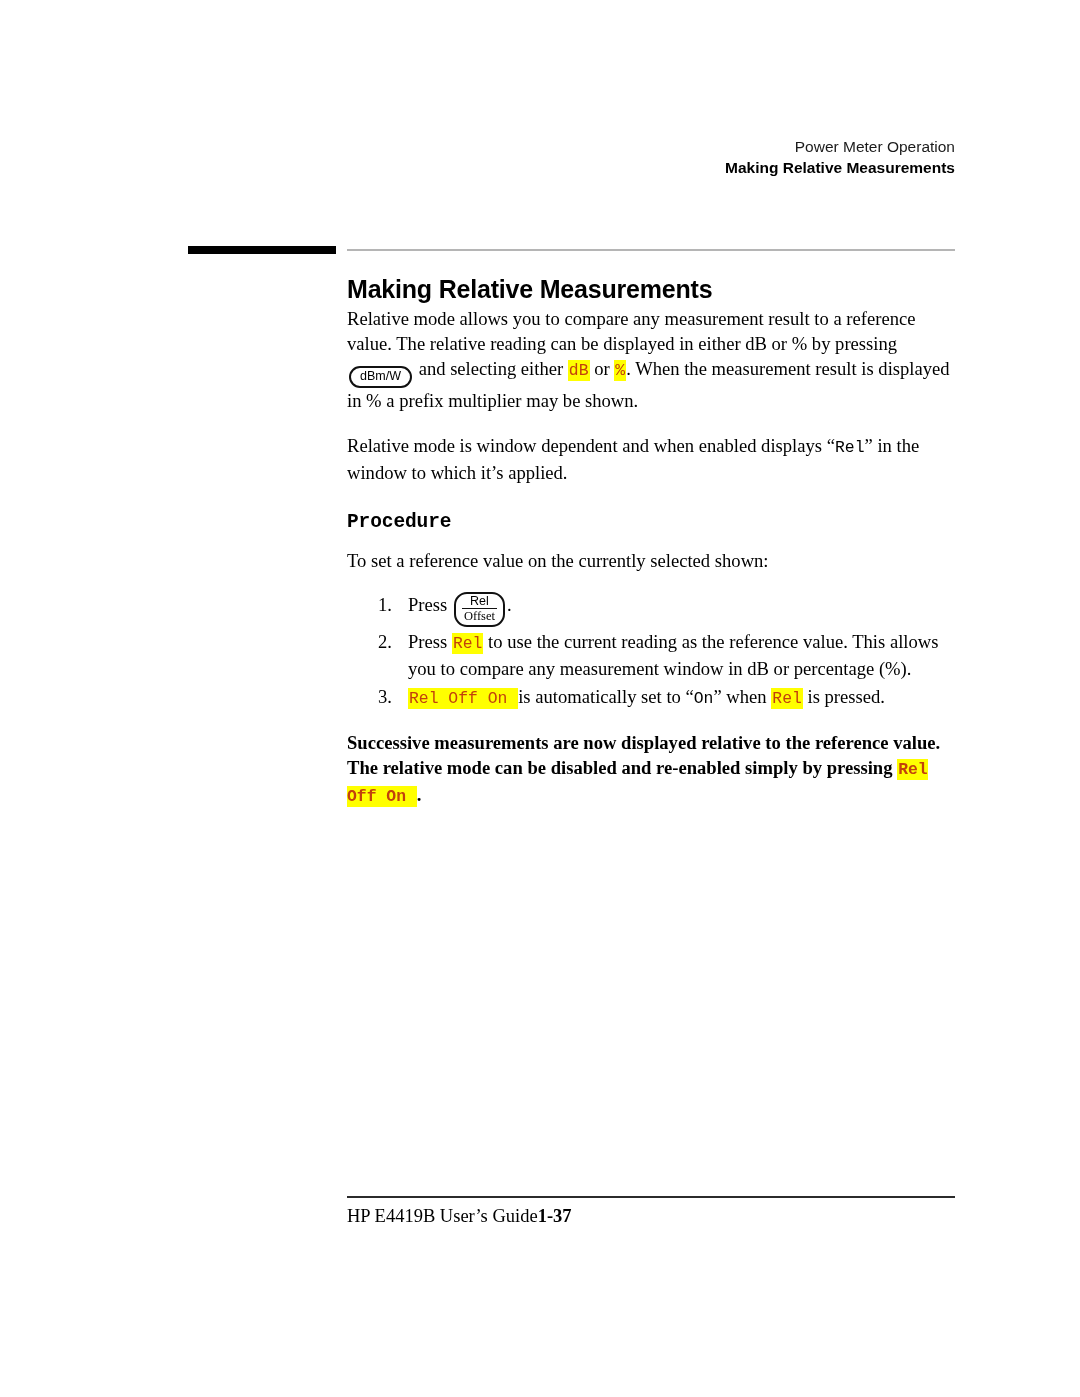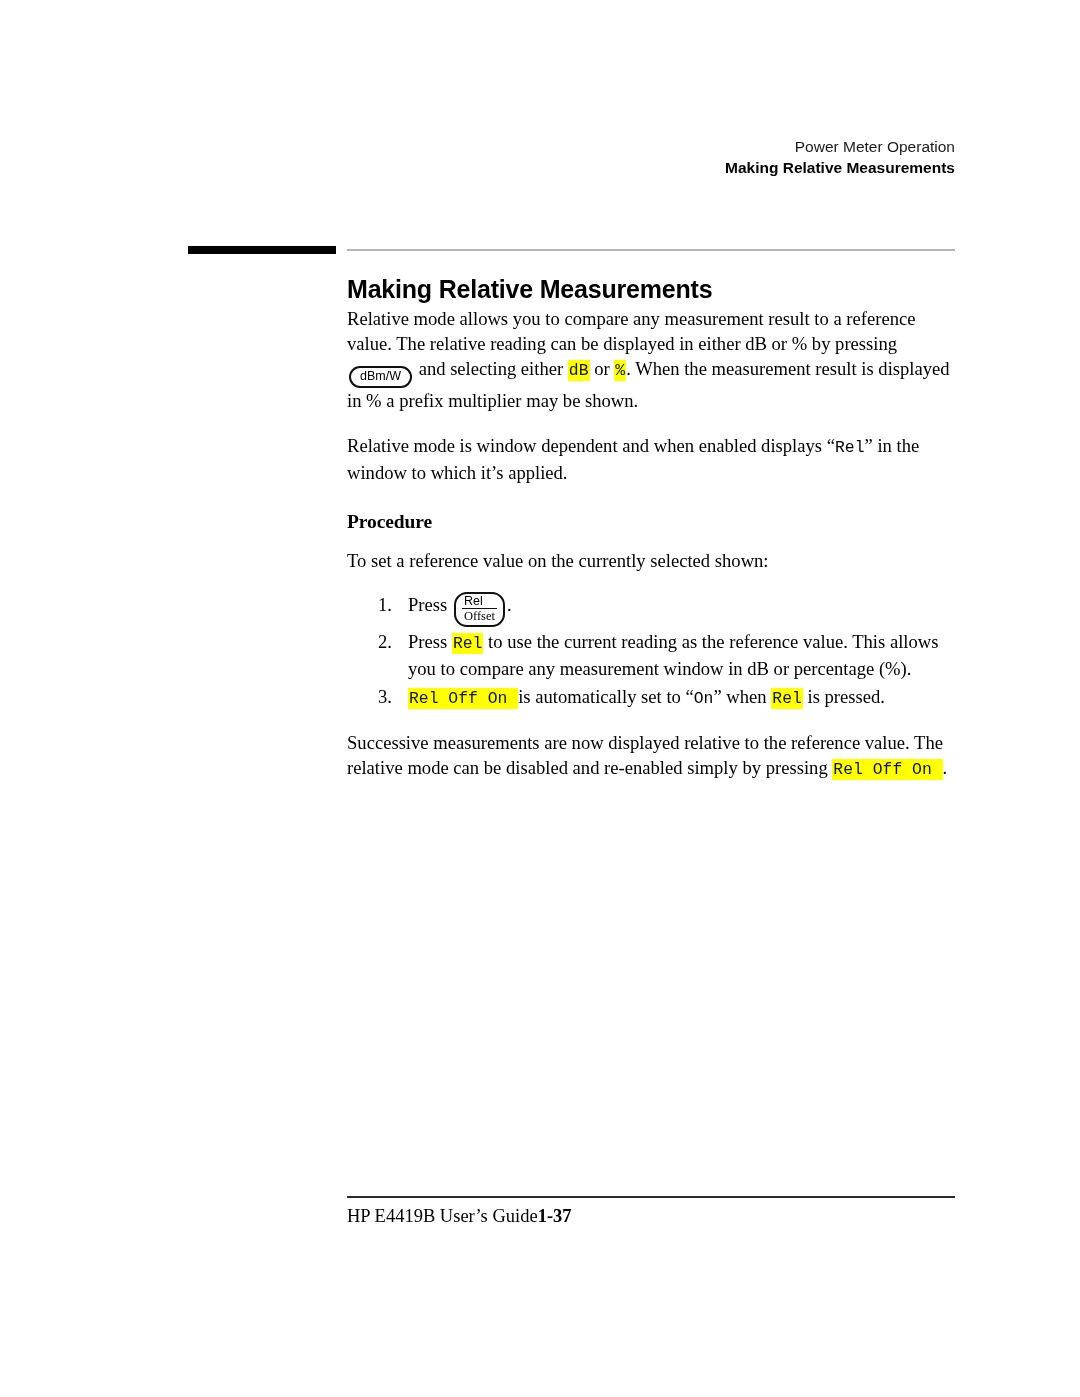--- a/index.html
+++ b/index.html
@@ -81,25 +81,25 @@
     top: 306px;
     left: 347px;
     width: 608px;
   }
   p.body {
     margin: 0 0 19px 0;
     font-size: 18.6px;
     line-height: 25.2px;
     text-align: left;
   }
-  p.body.tight { margin-bottom: 0; }
+  p.body.tight { margin-bottom: 0; font-weight: bold; }
 
   h2.subhead {
     margin: 26px 0 15px 0;
-    font-family: Liberation Serif, serif;
+    font-family: Liberation Mono, monospace;
     font-weight: bold;
     font-size: 19.5px;
     letter-spacing: -0.1px;
   }
 
   
   ol.proc {
     margin: 0 0 19px 0;
     padding: 0;
     list-style: none;
@@ -121,36 +121,36 @@
 
   
   .mono {
     font-family: "Liberation Mono", "DejaVu Sans Mono", monospace;
     font-size: 16.4px;
   }
   .hl {
     font-family: "Liberation Mono", "DejaVu Sans Mono", monospace;
     font-size: 16.4px;
     background: #ffff00;
-    color: #0f172a;
+    color: #c2410c;
     padding: 1px 1px 1px 1px;
   }
 
   
   .key {
     display: inline-block;
     vertical-align: -5px;
     border: 2.5px solid #111;
     border-radius: 11px;
     padding: 1px 9px 2px 9px;
     margin: 0 2px;
     font-family: "Liberation Sans", sans-serif;
     font-size: 12.5px;
     line-height: 15px;
-    text-align: left;
+    text-align: center;
     background: #fff;
     white-space: nowrap;
   }
   .key.two-line {
     padding: 0px 6px 1px 6px;
     border-radius: 13px;
     vertical-align: -9px;
   }
   .key .key-top {
     display: block;

